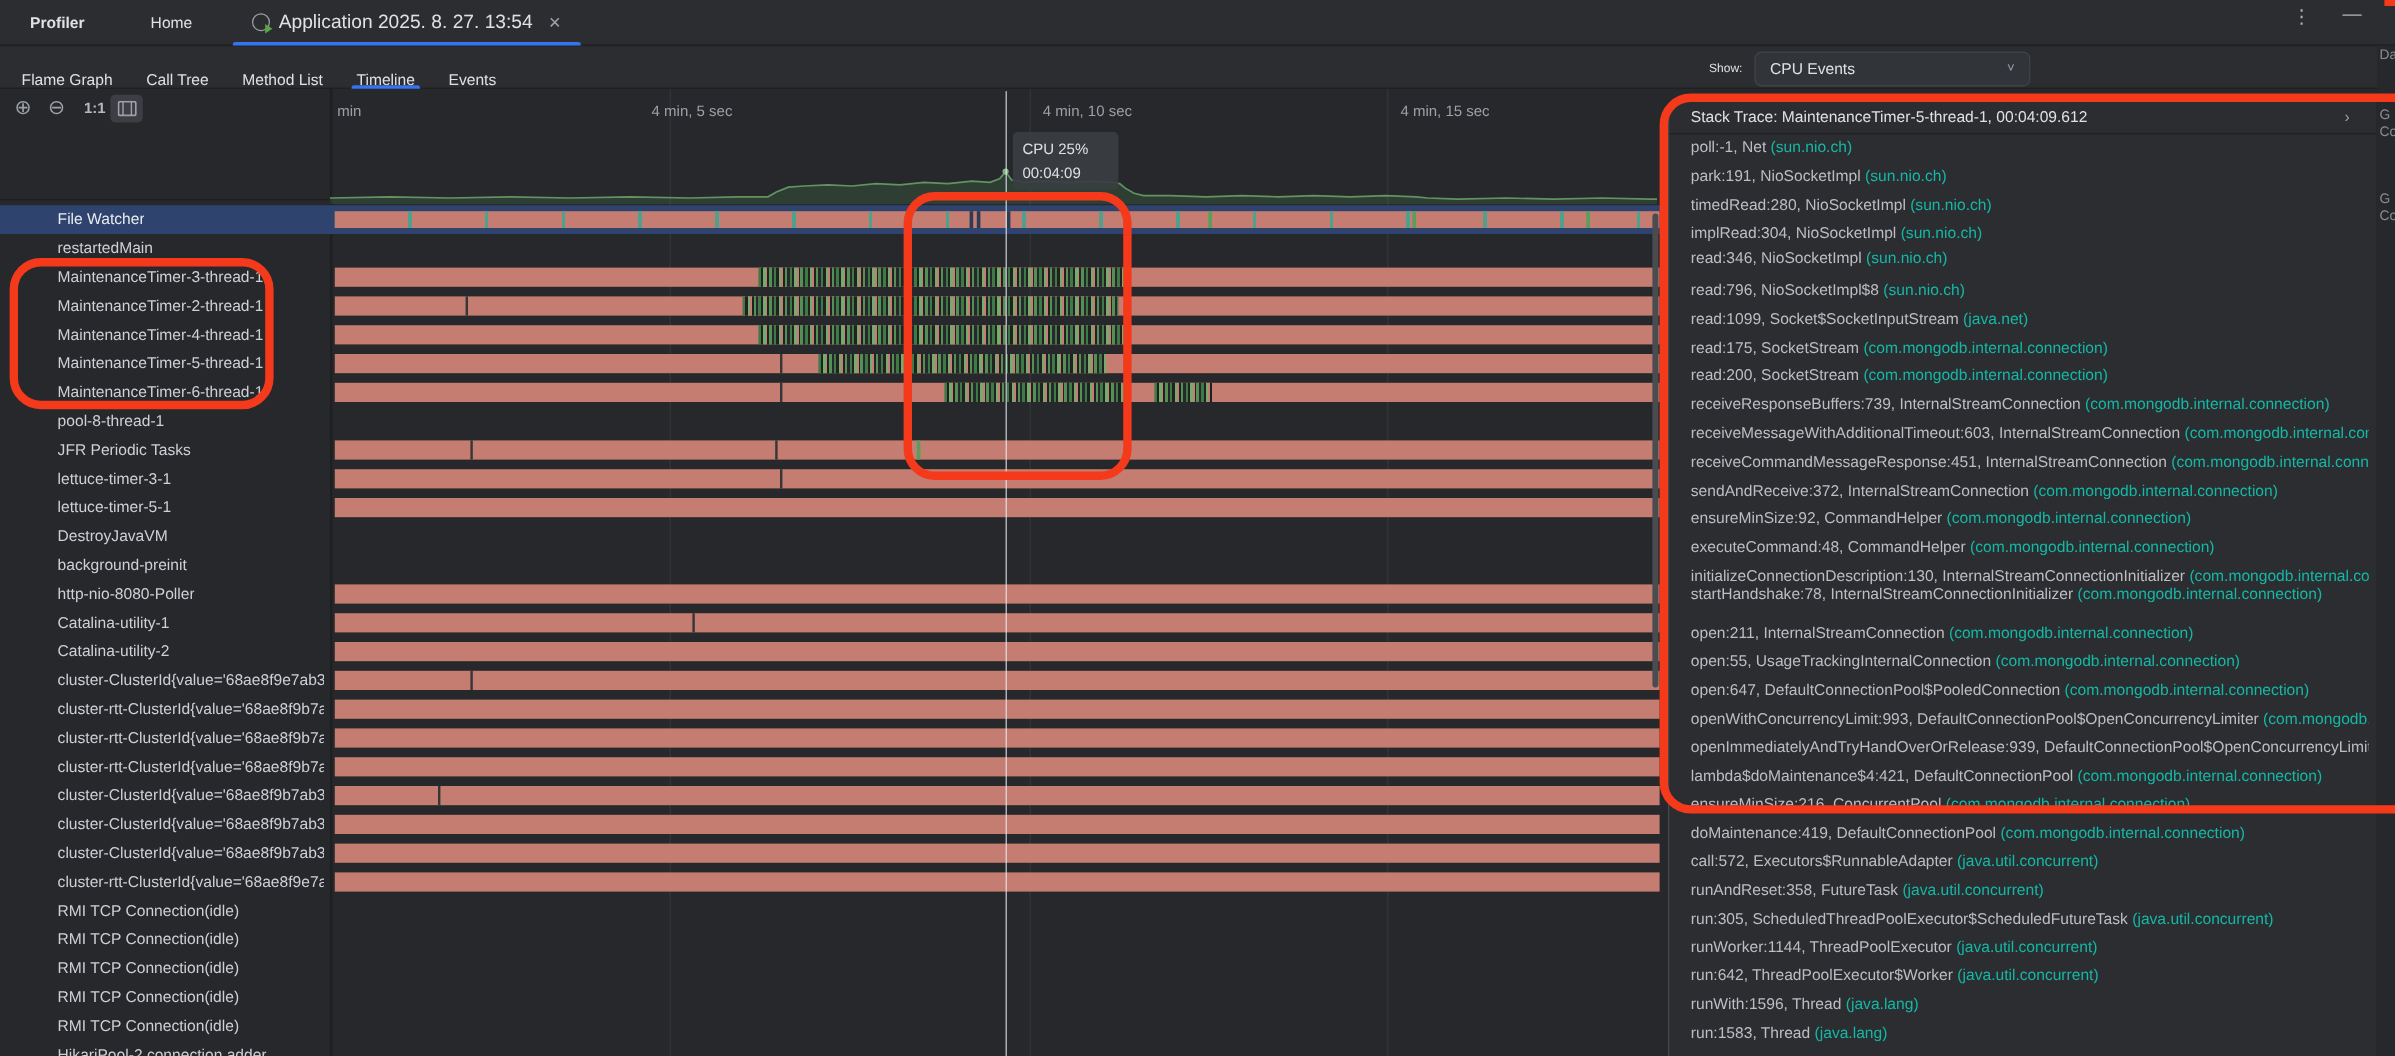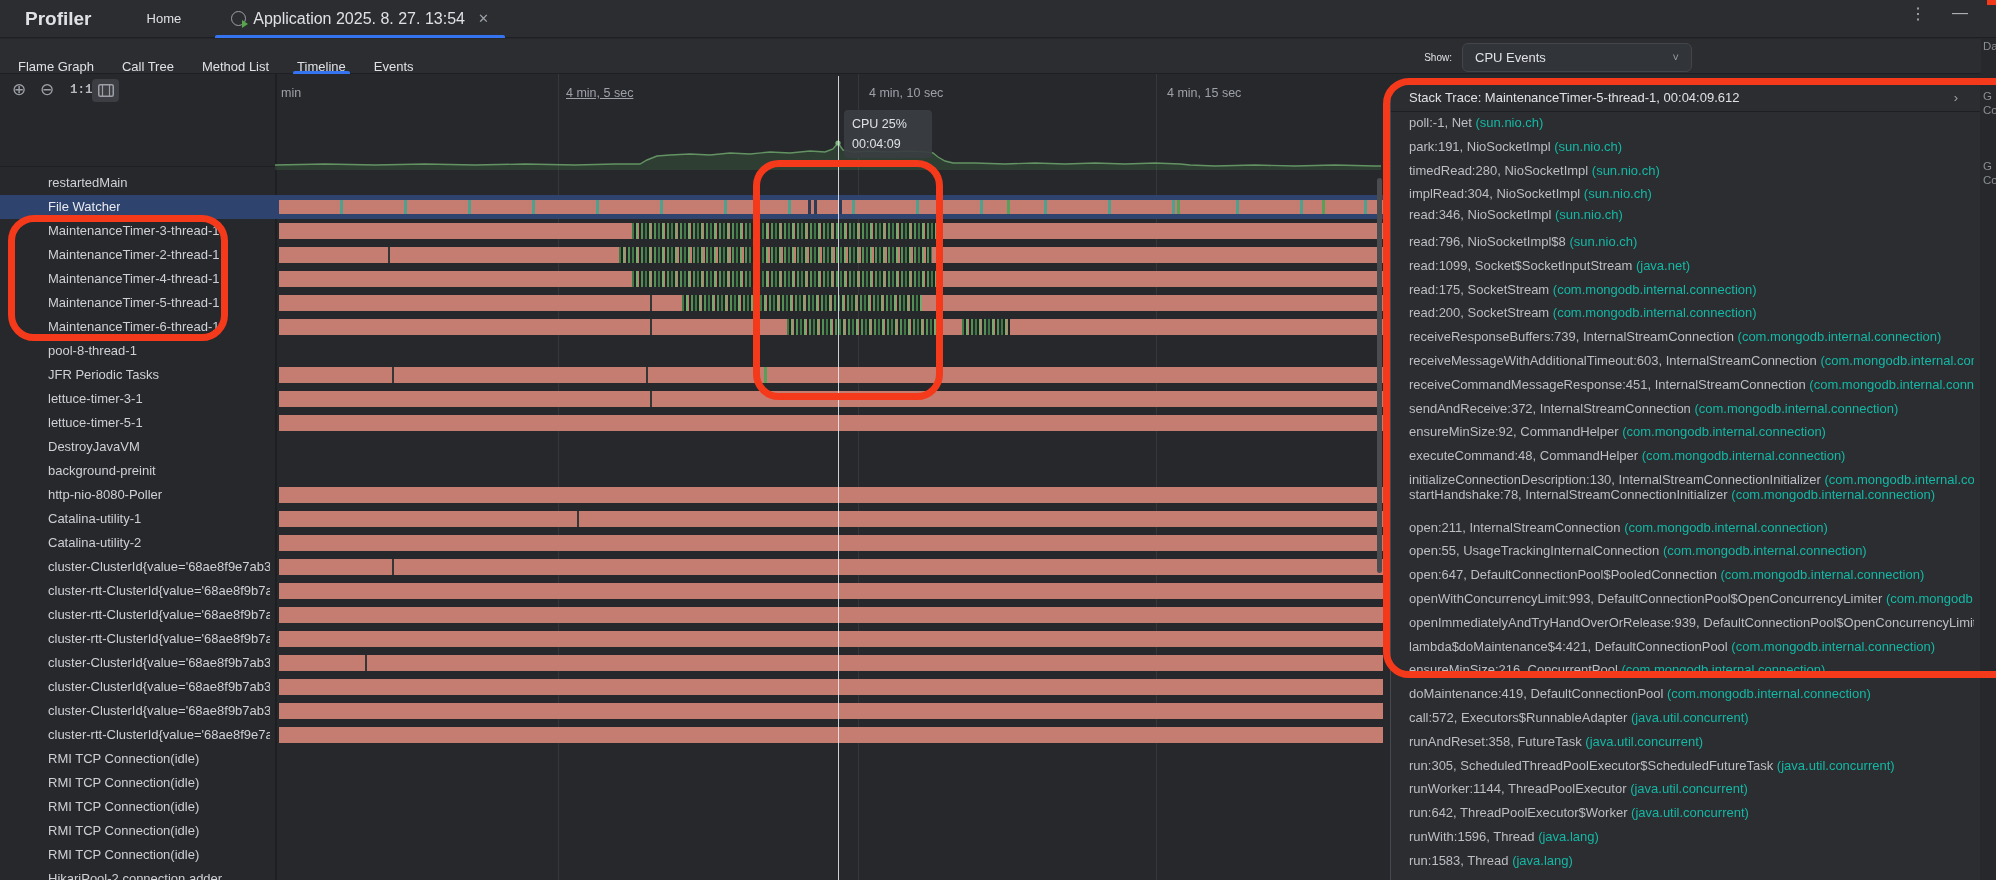--- a/index.html
+++ b/index.html
@@ -3,21 +3,21 @@
 <meta charset="utf-8">
 <style>
   * { margin:0; padding:0; box-sizing:border-box; }
   html,body { width:1996px; height:880px; overflow:hidden; background:#26282b;
     font-family:"Liberation Sans", sans-serif; color:#dfe1e5; }
   #stage { position:relative; width:1996px; height:880px; }
 
   
   #tabbar { position:absolute; left:0; top:0; width:1996px; height:38px; background:#2b2d30;
     border-bottom:1px solid #1e1f22; display:flex; align-items:center; }
-  .app-title { font-weight:bold; font-size:19px; margin-left:25px; }
+  .app-title { font-weight:bold; font-size:13px; margin-left:25px; }
   .top-tab { font-size:13px; color:#dfe1e5; margin-left:55px; }
   .doc-tab { display:flex; align-items:center; gap:7px; margin-left:40px; position:relative; height:38px; padding:0 10px; }
   .doc-tab .underline { position:absolute; left:-6px; right:-6px; bottom:0; height:3px; background:#3574f0; border-radius:2px 2px 0 0; }
   .prof-ico { width:15px; height:15px; border:1.5px solid #9da0a8; border-radius:50%; position:relative; }
   .prof-ico:after { content:""; position:absolute; right:-3px; bottom:-3px; width:0; height:0;
     border-left:6px solid #57a64a; border-top:4px solid transparent; border-bottom:4px solid transparent; }
   .close-x { color:#9da0a8; font-size:13px; margin-left:6px; cursor:default; }
   #win-controls { position:absolute; right:28px; top:4px; display:flex; gap:26px; color:#afb1b6; font-size:16px; }
   #corner-red { position:absolute; right:0; top:0; width:9px; height:5px; background:#f5391b; }
 
@@ -28,21 +28,21 @@
   .nav-tab:first-child { margin-left:4px; }
   .nav-tab .underline { position:absolute; left:10px; right:10px; bottom:0; height:3px; background:#3574f0; border-radius:2px 2px 0 0; }
   #show-group { position:absolute; right:304px; top:3px; height:30px; display:flex; align-items:center; gap:10px; }
   #show-label { color:#dfe1e5; font-size:10px; }
   #show-select { width:230px; height:29px; background:#313438; border:1px solid #43454a; border-radius:6px;
     display:flex; align-items:center; padding:0 12px; font-size:13px; justify-content:space-between; color:#dfe1e5; }
   .chev { color:#9da0a8; font-size:11px; }
 
   
   .tool-ico { position:absolute; color:#9da0a8; font-size:17px; line-height:17px; }
-  #ratio { position:absolute; left:70px; top:83px; font-size:12.5px; font-weight:bold; color:#b4b8be;font-family:Liberation Mono, monospace; }
+  #ratio { position:absolute; left:70px; top:83px; font-size:12.5px; font-weight:bold; color:#b4b8be; }
   #film-btn { position:absolute; left:92px; top:79px; width:27px; height:23px; background:#3c3e43; border-radius:4px;
     display:flex; align-items:center; justify-content:center; }
   #film-btn svg { display:block; }
 
   
   .ruler-label { position:absolute; top:86px; font-size:12.5px; color:#9da0a8; }
   .gridline { position:absolute; top:74px; bottom:0; width:1px; background:rgba(255,255,255,0.07); }
   #panel-divider { position:absolute; left:275px; top:74px; bottom:0; width:2px; background:#1e1f22; }
   #toolbar-sep { position:absolute; left:0; top:166px; width:276px; height:1px; background:#1e1f22; }
 
@@ -150,47 +150,47 @@
 
   <div id="panel-divider"></div>
   <div id="toolbar-sep"></div>
   <div id="grid-container">
       <div class="gridline" style="left: 558px;"></div>
       <div class="gridline" style="left: 858px;"></div>
       <div class="gridline" style="left: 1156px;"></div>
     </div>
   <div id="ruler">
       <span class="ruler-label" style="left: 281px;">min</span>
-      <span class="ruler-label" style="left: 566px; text-decoration: underline;">4 min, 5 sec</span>
+      <span class="ruler-label" style="left: 543px;">4 min, 5 sec</span>
       <span class="ruler-label" style="left: 869px;">4 min, 10 sec</span>
       <span class="ruler-label" style="left: 1167px;">4 min, 15 sec</span>
     </div>
 
   <svg id="cpu-svg" width="1106" height="96">
     <polygon fill="rgba(80,140,80,0.22)" points="0,91 50,90 100,91 150,90 200,91 250,90 300,91 340,90 365,90 372,86 382,82 395,81 415,80 435,81 455,79 475,80 495,78 515,79 535,77 550,78 558,75 563,69 568,76 578,78 595,77 615,78 635,77 652,78 658,79 663,83 670,87 678,89 700,89 730,90 760,89 790,90 820,89 850,90 880,89 905,90 915,91 940,92 980,91 1020,92 1060,91 1100,92 1106,92 1106,96 0,96"></polygon>
     <polyline fill="none" stroke="#639363" stroke-width="1.4" points="0,91 50,90 100,91 150,90 200,91 250,90 300,91 340,90 365,90 372,86 382,82 395,81 415,80 435,81 455,79 475,80 495,78 515,79 535,77 550,78 558,75 563,69 568,76 578,78 595,77 615,78 635,77 652,78 658,79 663,83 670,87 678,89 700,89 730,90 760,89 790,90 820,89 850,90 880,89 905,90 915,91 940,92 980,91 1020,92 1060,91 1100,92 1106,92"></polyline>
     <circle id="cpu-peak-dot" r="2.6" fill="#7db37d" cx="563" cy="69"></circle>
   </svg>
 
   <div id="rows">
-      <div class="trow">
-        <span class="tname">restartedMain</span>
-      </div>
       <div class="trow selected">
         <span class="tname">File Watcher</span>
         <div class="barwrap">
           <div class="bar tickbar" style="left: 2px; width: 1104px;">
             <div class="gtick" style="left: 728px;"></div>
             <div class="gtick" style="left: 898px;"></div>
             <div class="gtick" style="left: 1043px;"></div>
             <div class="dtick" style="left: 529px;"></div>
             <div class="dtick" style="left: 535px;"></div>
             <div class="dtick" style="left: 560px;"></div>
           </div>
         </div>
+      </div>
+      <div class="trow">
+        <span class="tname">restartedMain</span>
       </div>
       <div class="trow">
         <span class="tname">MaintenanceTimer-3-thread-1</span>
         <div class="barwrap">
           <div class="bar" style="left: 2px; width: 1104px;">
             <div class="stripe" style="left: 353px; width: 305px;"></div>
           </div>
         </div>
       </div>
       <div class="trow">

